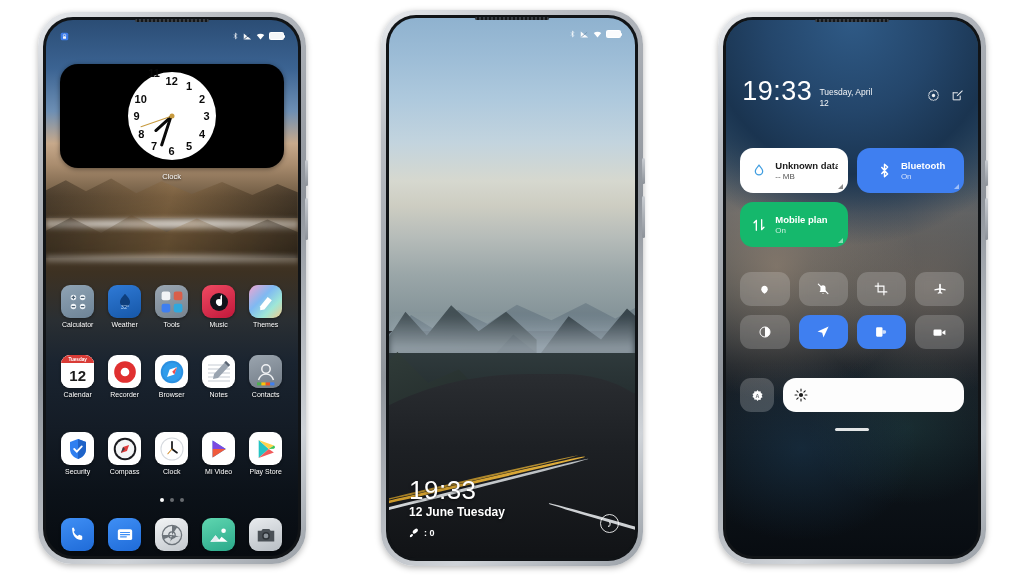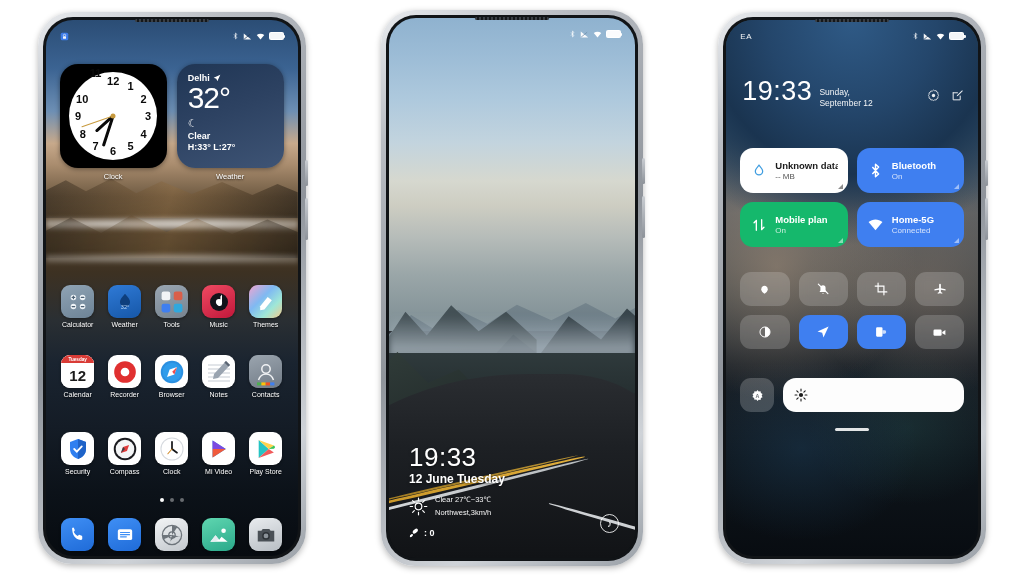--- a/index.html
+++ b/index.html
@@ -347,21 +347,21 @@
   .t-title { font-size: 9.5px; font-weight: 600; white-space: nowrap; overflow: hidden; }
   .t-sub { font-size: 8px; opacity: .78; white-space: nowrap; overflow: hidden; margin-top:1px;}
   .t-corner {
     position: absolute; right: 5px; bottom: 4px;
     width: 0; height: 0;
     border-left: 5px solid transparent;
     border-bottom: 5px solid currentColor;
     opacity: .5;
   }
   .tile.white { background: #fff; color: #1b1b1b; }
-  .tile.blue  { background: #3f7ff0; color: #fff; }
+  .tile.blue  { background: #3f7ff0; color: #fff; justify-content: center; }
   .tile.green { background: #15b86c; color: #fff; }
 
   .cc-toggles {
     position: absolute; top: 252px; left: 14px; right: 14px; z-index: 20;
     display: grid; grid-template-columns: repeat(4,1fr);
     gap: 9px;
   }
   .tgl {
     height: 34px; border-radius: 11px;
     background: rgba(255,255,255,.18);
@@ -456,35 +456,20 @@
                   <div class="cnum" style="left: 26.5px; top: 74.3109px;">7</div>
                   <div class="cnum" style="left: 13.6891px; top: 61.5px;">8</div>
                   <div class="cnum" style="left: 9px; top: 44px;">9</div>
                   <div class="cnum" style="left: 13px; top: 26.5px;">10</div>
                   <div class="cnum" style="left: 26.5px; top: 1px;">11</div>
                 </div>
             </div>
             <div class="wlabel">Clock</div>
           </div>
 
-          <div class="widget">
-            <div class="w-weather">
-              <div class="wx-city">
-                <span>Delhi</span>
-                <svg width="8" height="8" viewBox="0 0 24 24">
-                  <path d="M22 2L2 11l8 3 3 8z" fill="#fff"></path>
-                </svg>
-              </div>
-              <div class="wx-temp">32°</div>
-              <div class="wx-moon">☾</div>
-              <div class="wx-cond">Clear</div>
-              <div class="wx-hl">H:33° L:27°</div>
-            </div>
-            <div class="wlabel">Weather</div>
-          </div>
 
         </div>
 
         <div class="appgrid g1" id="approw0">
             <div class="app">
               <div class="icon" style="background:linear-gradient(160deg,#8fa3b4,#6d8396)">
                 <svg width="22" height="22" viewBox="0 0 24 24">
                   <g fill="#eef3f7">
                     <circle cx="7" cy="7" r="3"></circle>
                     <circle cx="17" cy="7" r="3"></circle>
@@ -741,32 +726,20 @@
             <svg class="ic-wifi" viewBox="0 0 24 24">
               <path d="M12 20L2 8c5.8-4.6 14.2-4.6 20 0z" fill="#fff"></path>
             </svg>
             <div class="ic-batt"></div>
           </div>
         </div>
 
         <div class="lock-info">
           <div class="lk-time">19:33</div>
           <div class="lk-date">12 June Tuesday</div>
-          <div class="lk-wx">
-            <svg width="19" height="19" viewBox="0 0 24 24">
-              <circle cx="12" cy="12" r="4.2" stroke="#fff" stroke-width="1.5" fill="none"></circle>
-              <g stroke="#fff" stroke-width="1.5" stroke-linecap="round">
-                <path d="M12 1.5v3M12 19.5v3M1.5 12h3M19.5 12h3M4.6 4.6l2.1 2.1M17.3 17.3l2.1 2.1M19.4 4.6l-2.1 2.1M6.7 17.3l-2.1 2.1"></path>
-              </g>
-            </svg>
-            <div class="lk-wx-txt">
-              <div>Clear 27℃~33℃</div>
-              <div>Northwest,3km/h</div>
-            </div>
-          </div>
           <div class="lk-steps">
             <svg width="11" height="11" viewBox="0 0 24 24">
               <path d="M16 3c2.6 0 4 2.2 3.4 4.6-.5 2-2.2 3.3-3.6 4.6-1.3 1.2-2.6 2.3-4.4 2.3-2 0-3.4-1.5-3.4-3.3 0-2 1.6-3.6 3.2-5C12.8 4.7 14.2 3 16 3z" fill="#fff"></path>
               <path d="M6.4 15.4c1.5 0 2.5 1.2 2.2 2.6-.3 1.2-1.3 2-2.2 2.8-.8.7-1.6 1.3-2.6 1.3-1.2 0-2-.9-2-2 0-1.2 1-2.2 1.9-3 1-.9 1.8-1.7 2.7-1.7z" fill="#fff"></path>
             </svg>
             <span>: 0</span>
           </div>
         </div>
 
         <div class="lk-music">♪</div>
@@ -777,40 +750,24 @@
 
   <div class="phone p3">
     <div class="sidebtn a"></div>
     <div class="sidebtn b"></div>
     <div class="bezel">
       <div class="speaker"></div>
       <div class="screen">
 
         <div class="cc-wall"></div>
 
-        <div class="statusbar">
-          <div class="sb-left">EA</div>
-          <div class="sb-right">
-            <svg class="ic-bt" viewBox="0 0 24 24">
-              <path d="M7 6.5l10 11L12 22V2l5 4.5L7 17.5" stroke="#fff" stroke-width="2.2" fill="none" stroke-linejoin="round"></path>
-            </svg>
-            <svg class="ic-sig" viewBox="0 0 24 24">
-              <path d="M2 20h20L2 4z" fill="#fff" opacity=".95"></path>
-              <path d="M3 19L19 6" stroke="#24425e" stroke-width="2"></path>
-            </svg>
-            <svg class="ic-wifi" viewBox="0 0 24 24">
-              <path d="M12 20L2 8c5.8-4.6 14.2-4.6 20 0z" fill="#fff"></path>
-            </svg>
-            <div class="ic-batt"></div>
-          </div>
-        </div>
 
         <div class="cc-head">
           <div class="cc-time">19:33</div>
-          <div class="cc-date">Sunday, September 12</div>
+          <div class="cc-date">Tuesday, April 12</div>
           <div class="cc-actions">
             <svg class="cc-act" viewBox="0 0 24 24">
               <path d="M12 2l2.3 1.3 2.6-.3 1 2.4 2.4 1-.3 2.6L21.3 12l-1.3 2.3.3 2.6-2.4 1-1 2.4-2.6-.3L12 21.3l-2.3-1.3-2.6.3-1-2.4-2.4-1 .3-2.6L2.7 12l1.3-2.3-.3-2.6 2.4-1 1-2.4 2.6.3z" fill="none" stroke="#fff" stroke-width="1.5" stroke-linejoin="round"></path>
               <circle cx="12" cy="12" r="3.1" fill="#fff"></circle>
             </svg>
             <svg class="cc-act" viewBox="0 0 24 24">
               <path d="M4 7v13h13v-7" fill="none" stroke="#fff" stroke-width="1.8" stroke-linecap="round"></path>
               <path d="M4 7h8" fill="none" stroke="#fff" stroke-width="1.8" stroke-linecap="round"></path>
               <path d="M20.5 2.2l1.3 1.3-9.3 9.3-2 .7.7-2z" fill="#fff"></path>
             </svg>
@@ -850,32 +807,20 @@
                     <path d="M16 4v15M16 19l3.4-3.6"></path>
                   </g>
                 </svg>
               </div>
               <div class="t-txt">
                 <div class="t-title">Mobile plan</div>
                 <div class="t-sub">On</div>
               </div>
               <div class="t-corner"></div>
             </div>
-            <div class="tile blue">
-              <div class="t-ic">
-                <svg width="17" height="17" viewBox="0 0 24 24">
-                  <path d="M12 20L2.2 8.4c5.8-4.8 13.8-4.8 19.6 0z" fill="#ffffff"></path>
-                </svg>
-              </div>
-              <div class="t-txt">
-                <div class="t-title">Home-5G</div>
-                <div class="t-sub">Connected</div>
-              </div>
-              <div class="t-corner"></div>
-            </div>
           </div>
         <div class="cc-toggles" id="cc-toggles">
             <div class="tgl">
               <span>
                 <svg width="13" height="13" viewBox="0 0 24 24">
                   <path d="M12 20c-3.6-2.2-6-5-6-8.4C6 7.4 8.8 5 12 5s6 2.4 6 6.6c0 3.4-2.4 6.2-6 8.4z" fill="#fff"></path>
                 </svg>
               </span>
             </div>
             <div class="tgl">

